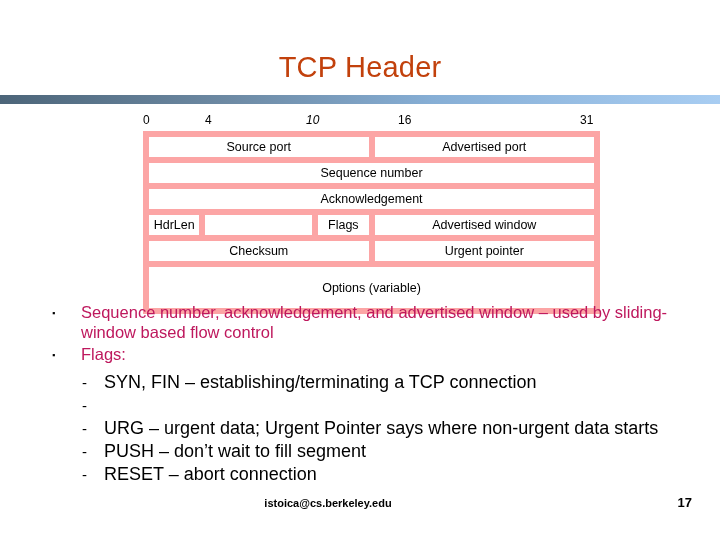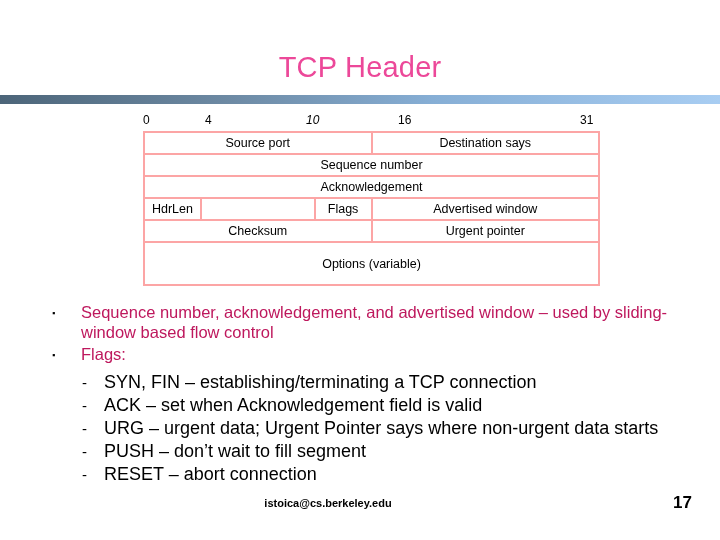--- a/index.html
+++ b/index.html
@@ -19,21 +19,21 @@
   
   .slide-title {
     position: absolute;
     top: 50px;
     left: 0;
     width: 720px;
     text-align: center;
     font-size: 29px;
     font-weight: normal;
     letter-spacing: 0.2px;
-    color: #ec4899;
+    color: #c2410c;
     line-height: 34px;
   }
 
   
   .title-rule {
     position: absolute;
     top: 95px;
     left: 0;
     width: 720px;
     height: 9px;
@@ -59,21 +59,21 @@
   
   .hdr-table {
     position: absolute;
     top: 131px;
     left: 143px;
     width: 457px;
     border-collapse: collapse;
     table-layout: fixed;
   }
   .hdr-table td {
-    border: 2px solid #fca5a5;
+    border: 6px solid #fca5a5;
     height: 18px;
     padding: 1px 2px;
     text-align: center;
     vertical-align: middle;
     font-size: 12.5px;
     line-height: 16px;
     color: #000000;
     background: #ffffff;
   }
   .hdr-table td.tall {
@@ -139,21 +139,21 @@
     width: 656px;
     text-align: center;
     font-size: 11px;
     font-weight: bold;
     line-height: 14px;
   }
   .footer-page {
     position: absolute;
     top: 495px;
     right: 28px;
-    font-size: 17px;
+    font-size: 13px;
     font-weight: bold;
     line-height: 16px;
   }
 </style>
 </head>
 <body>
 
 <div class="slide-title">TCP Header</div>
 
 <div class="title-rule" style="background: linear-gradient(to right, rgb(76, 101, 121) 0%, rgb(109, 138, 164) 32%, rgb(134, 174, 213) 60%, rgb(168, 205, 242) 100%);"></div>
@@ -173,21 +173,21 @@
       <col style="width:12.5%">
       <col style="width:12.5%">
     <col style="width:12.5%">
       <col style="width:12.5%">
       <col style="width:12.5%">
       <col style="width:12.5%">
   </colgroup>
   <tbody>
       <tr>
         <td colspan="4">Source port</td>
-        <td colspan="4">Destination says</td>
+        <td colspan="4">Advertised port</td>
       </tr>
       <tr>
         <td colspan="8">Sequence number</td>
       </tr>
       <tr>
         <td colspan="8">Acknowledgement</td>
       </tr>
       <tr>
         <td colspan="1">HdrLen</td>
         <td colspan="2"></td>
@@ -215,21 +215,20 @@
     </div>
   </div>
 
 <div class="sublist">
     <div class="sub-row">
       <div class="sub-mark">-</div>
       <div class="sub-text">SYN, FIN – establishing/terminating a TCP connection</div>
     </div>
     <div class="sub-row">
       <div class="sub-mark">-</div>
-      <div class="sub-text">ACK – set when Acknowledgement field is valid</div>
     </div>
     <div class="sub-row">
       <div class="sub-mark">-</div>
       <div class="sub-text">URG – urgent data; Urgent Pointer says where non-urgent data starts</div>
     </div>
     <div class="sub-row">
       <div class="sub-mark">-</div>
       <div class="sub-text">PUSH – don’t wait to fill segment</div>
     </div>
     <div class="sub-row">

